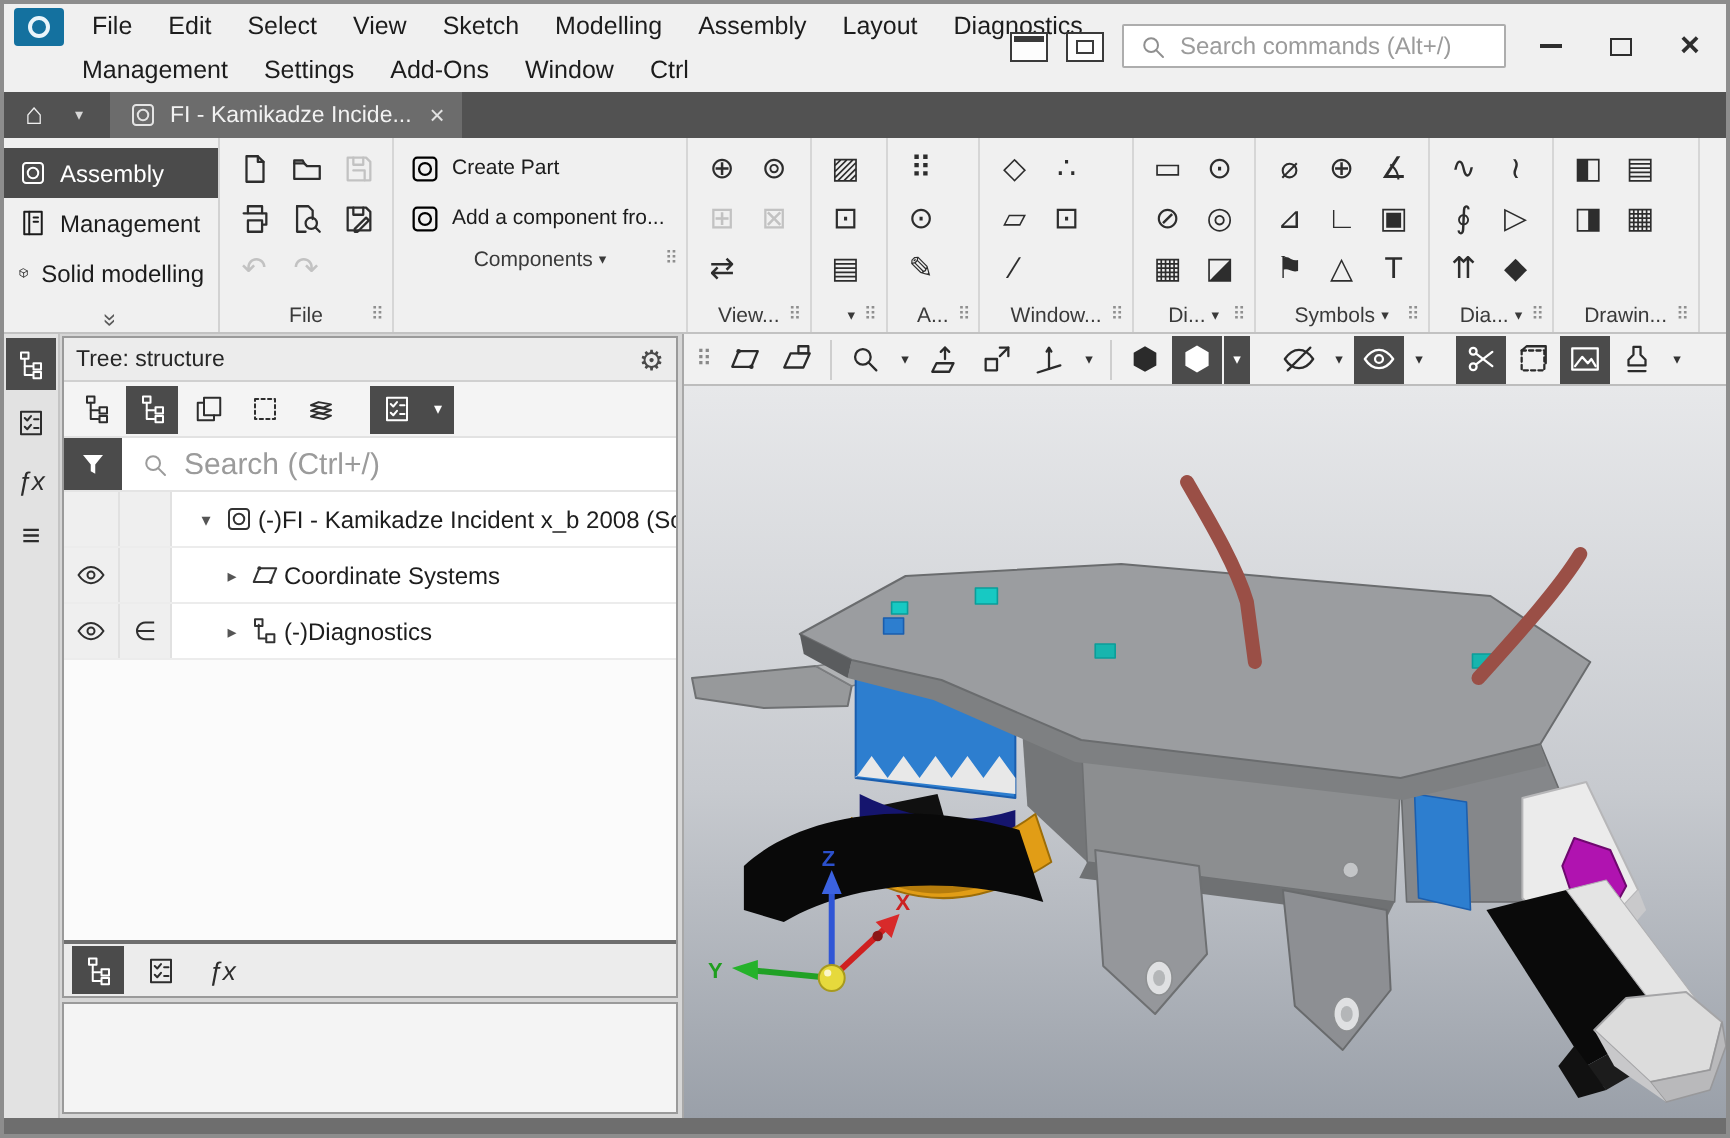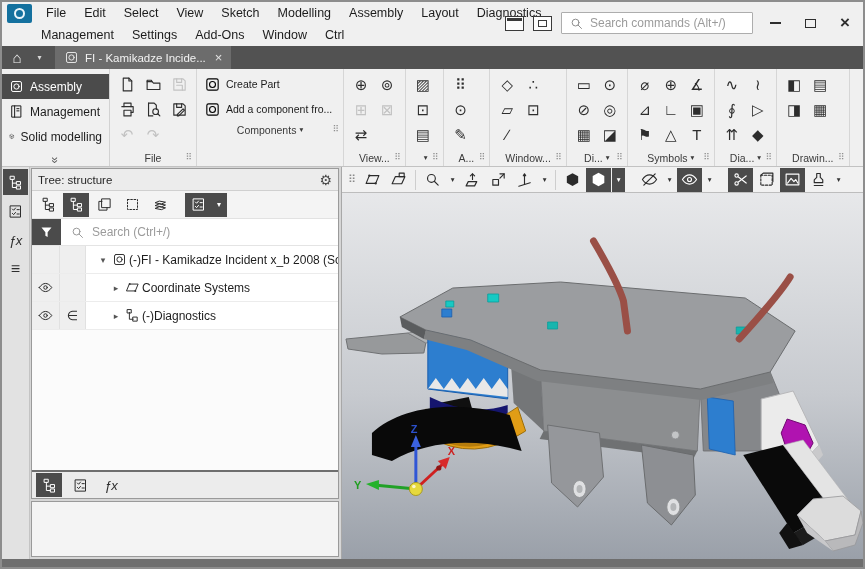--- a/index.html
+++ b/index.html
@@ -68,21 +68,21 @@
   .tphead .gear{margin-left:auto;color:#4a4a4a;font-size:14px}
   .tptools{height:28px;background:#f4f4f4;display:flex;align-items:center;gap:2px;padding:0 3px;border-bottom:1px solid #e2e2e2;flex:none}
   .tbtn{width:26px;height:24px;display:flex;align-items:center;justify-content:center;color:#2d2d2d}
   .tbtn.active,.darkbg{background:#4b4b4b;color:#fff}
   .combo{display:flex;margin-left:10px;background:#4b4b4b;color:#fff}
   .combo .tbtn{color:#fff}
   .combo .cdd{width:16px;display:flex;align-items:center;justify-content:center;font-size:8px;color:#fff}
   .tpsearch{height:27px;display:flex;align-items:stretch;border-bottom:1px solid #e4e4e4;flex:none}
   .funnel{width:29px;background:#4b4b4b;color:#fff;display:flex;align-items:center;justify-content:center;flex:none}
   .tsin{display:flex;align-items:center;gap:7px;padding:0 9px;flex:1;color:#8f8f8f;min-width:0}
-  .tsin input{border:none;outline:none;flex:1;font-size:12px;color:#404040;min-width:0;background:transparent}
+  .tsin input{border:none;outline:none;flex:1;font-size:15px;color:#404040;min-width:0;background:transparent}
   .tsin input::placeholder{color:#9b9b9b}
   .trow{height:28px;display:flex;align-items:center;border-bottom:1px solid #ececec;font-size:12px;color:#1d1d1d;flex:none}
   .gut{width:28px;height:100%;background:#efefef;border-right:1px solid #e1e1e1;display:flex;align-items:center;justify-content:center;color:#2f2f2f;flex:none}
   .gut.g2{width:26px;font-size:13px}
   .caret{width:14px;color:#555;font-size:9px;text-align:center;flex:none}
   .ticon{width:19px;display:flex;justify-content:center;color:#333;flex:none}
   .tlabel{white-space:nowrap;overflow:hidden;flex:1}
   .tpfill{flex:1;background:#fbfbfb}
   .tpfoot{height:28px;background:#ececec;border-top:2px solid #6e6e6e;display:flex;align-items:center;gap:5px;padding:0 4px;flex:none}
   .bottompanel{flex:1;margin-top:2px;border:1px solid #9a9a9a;background:#f4f4f4}

